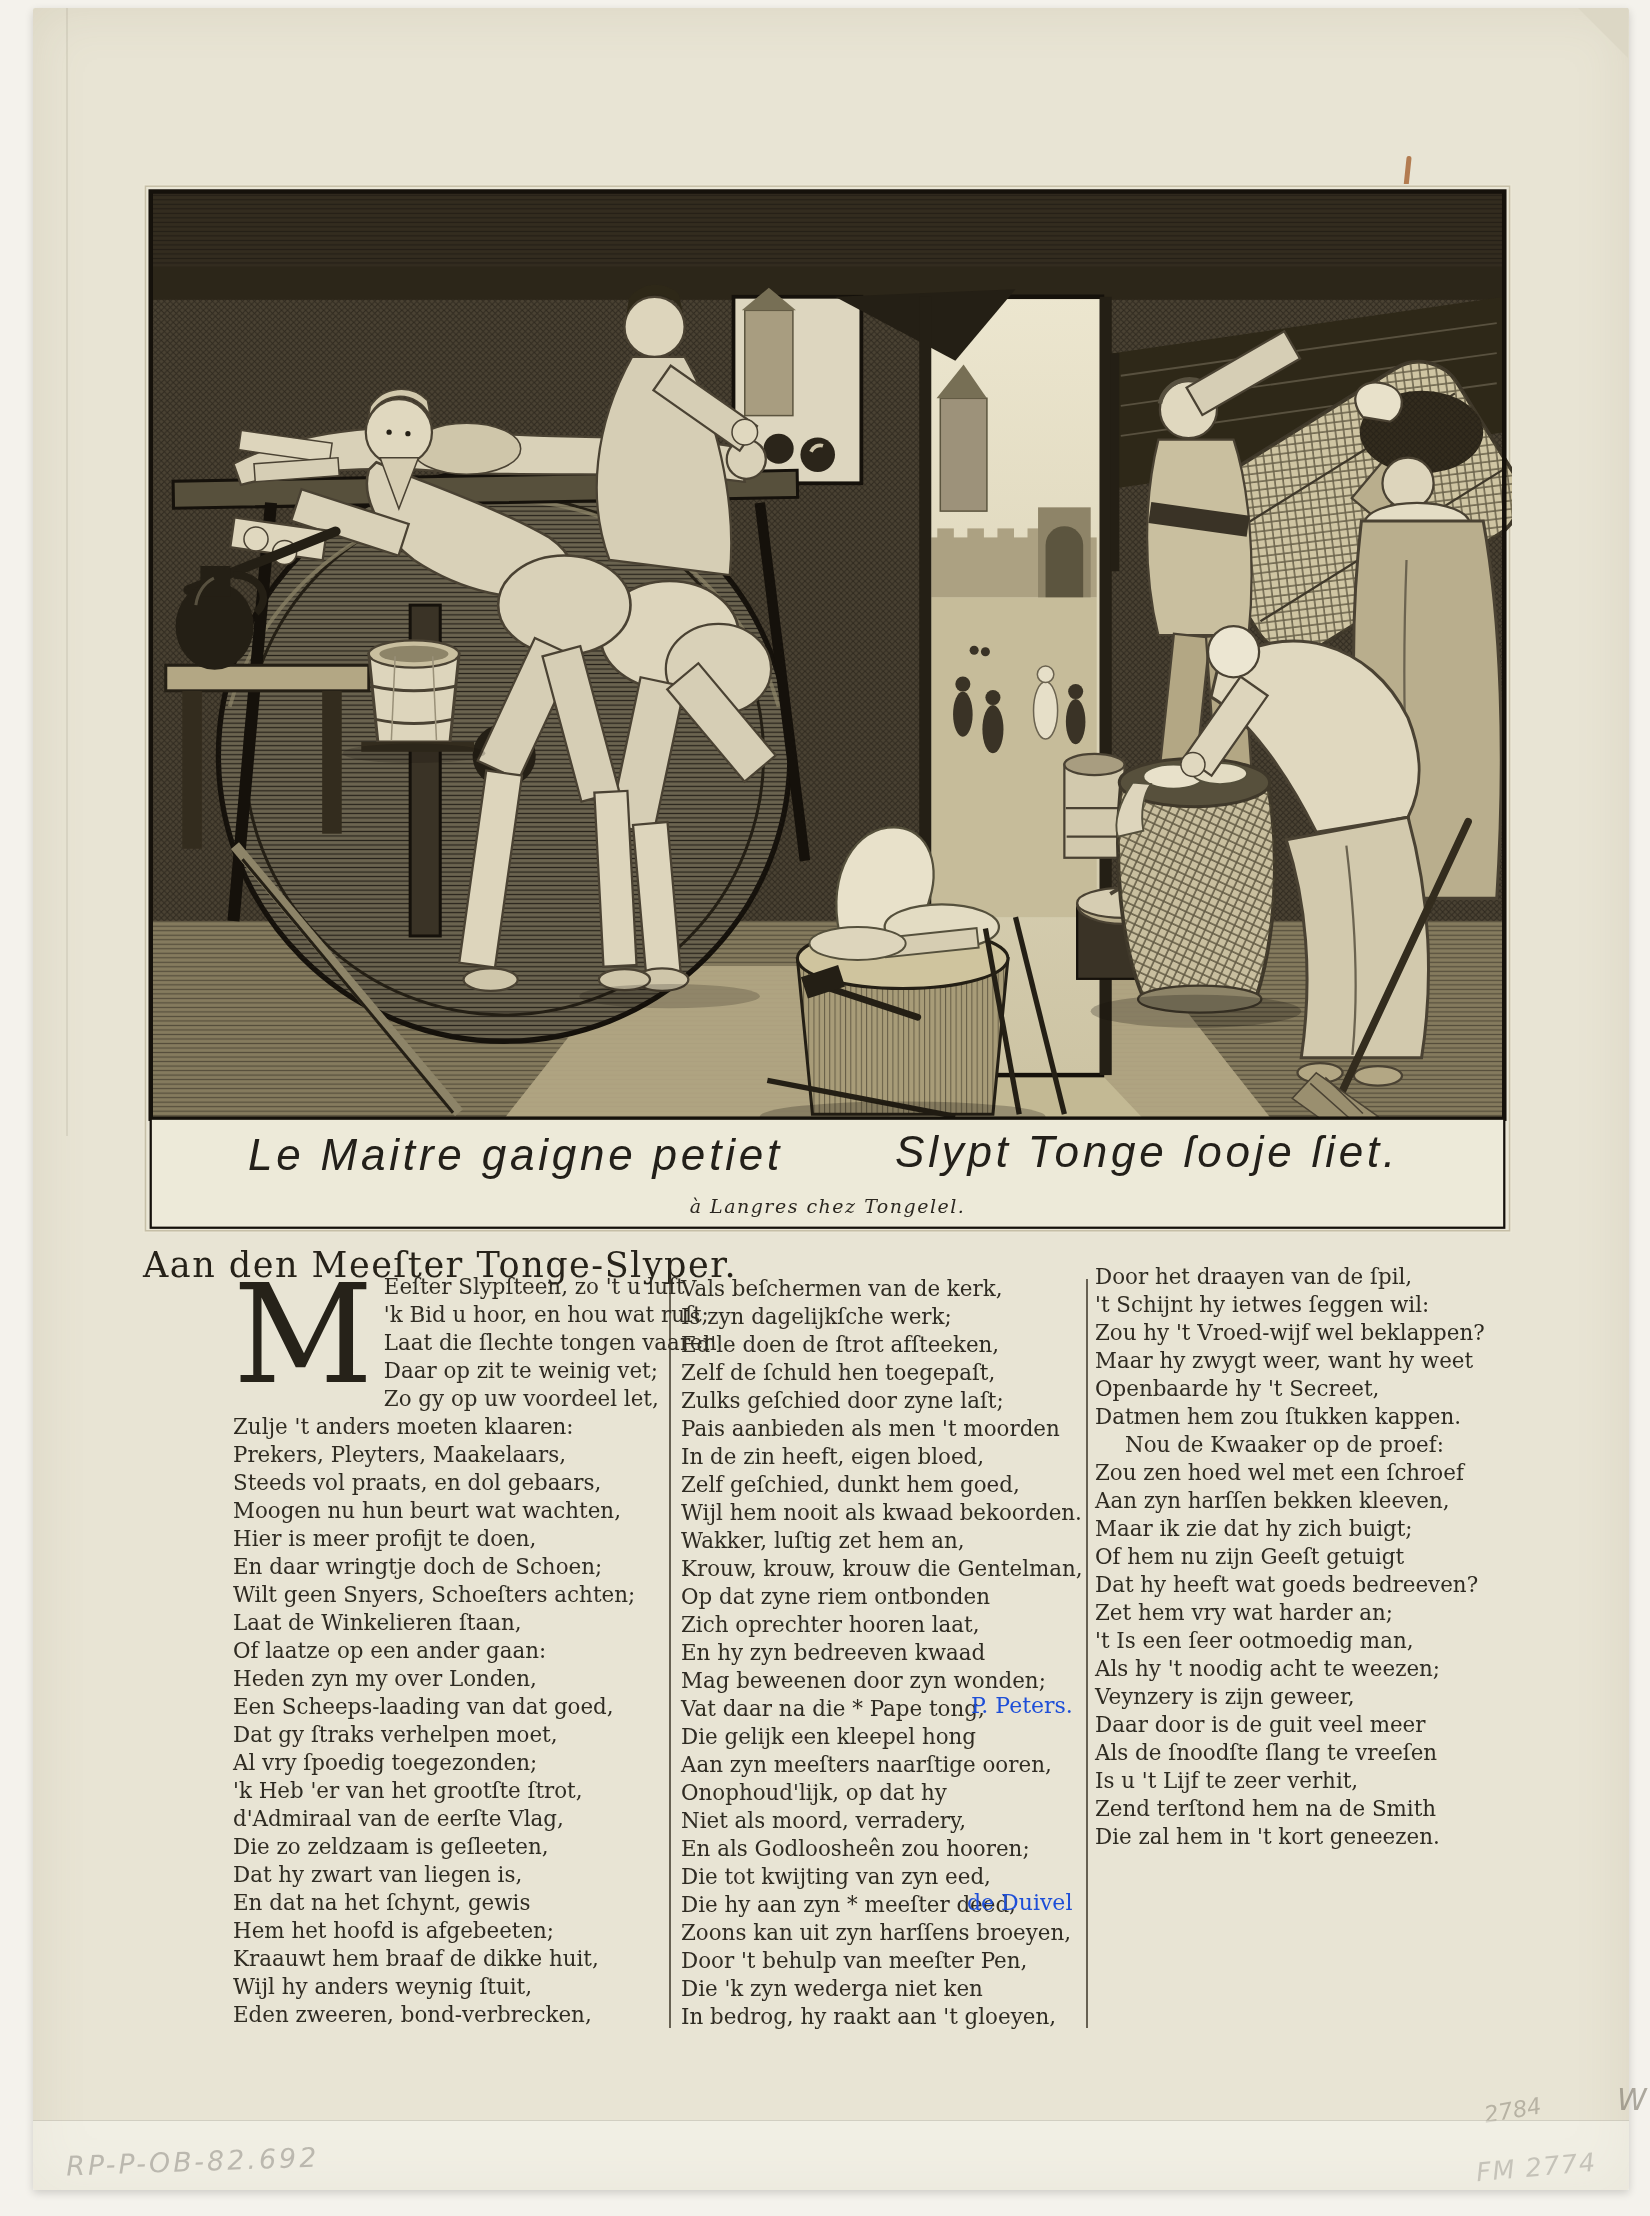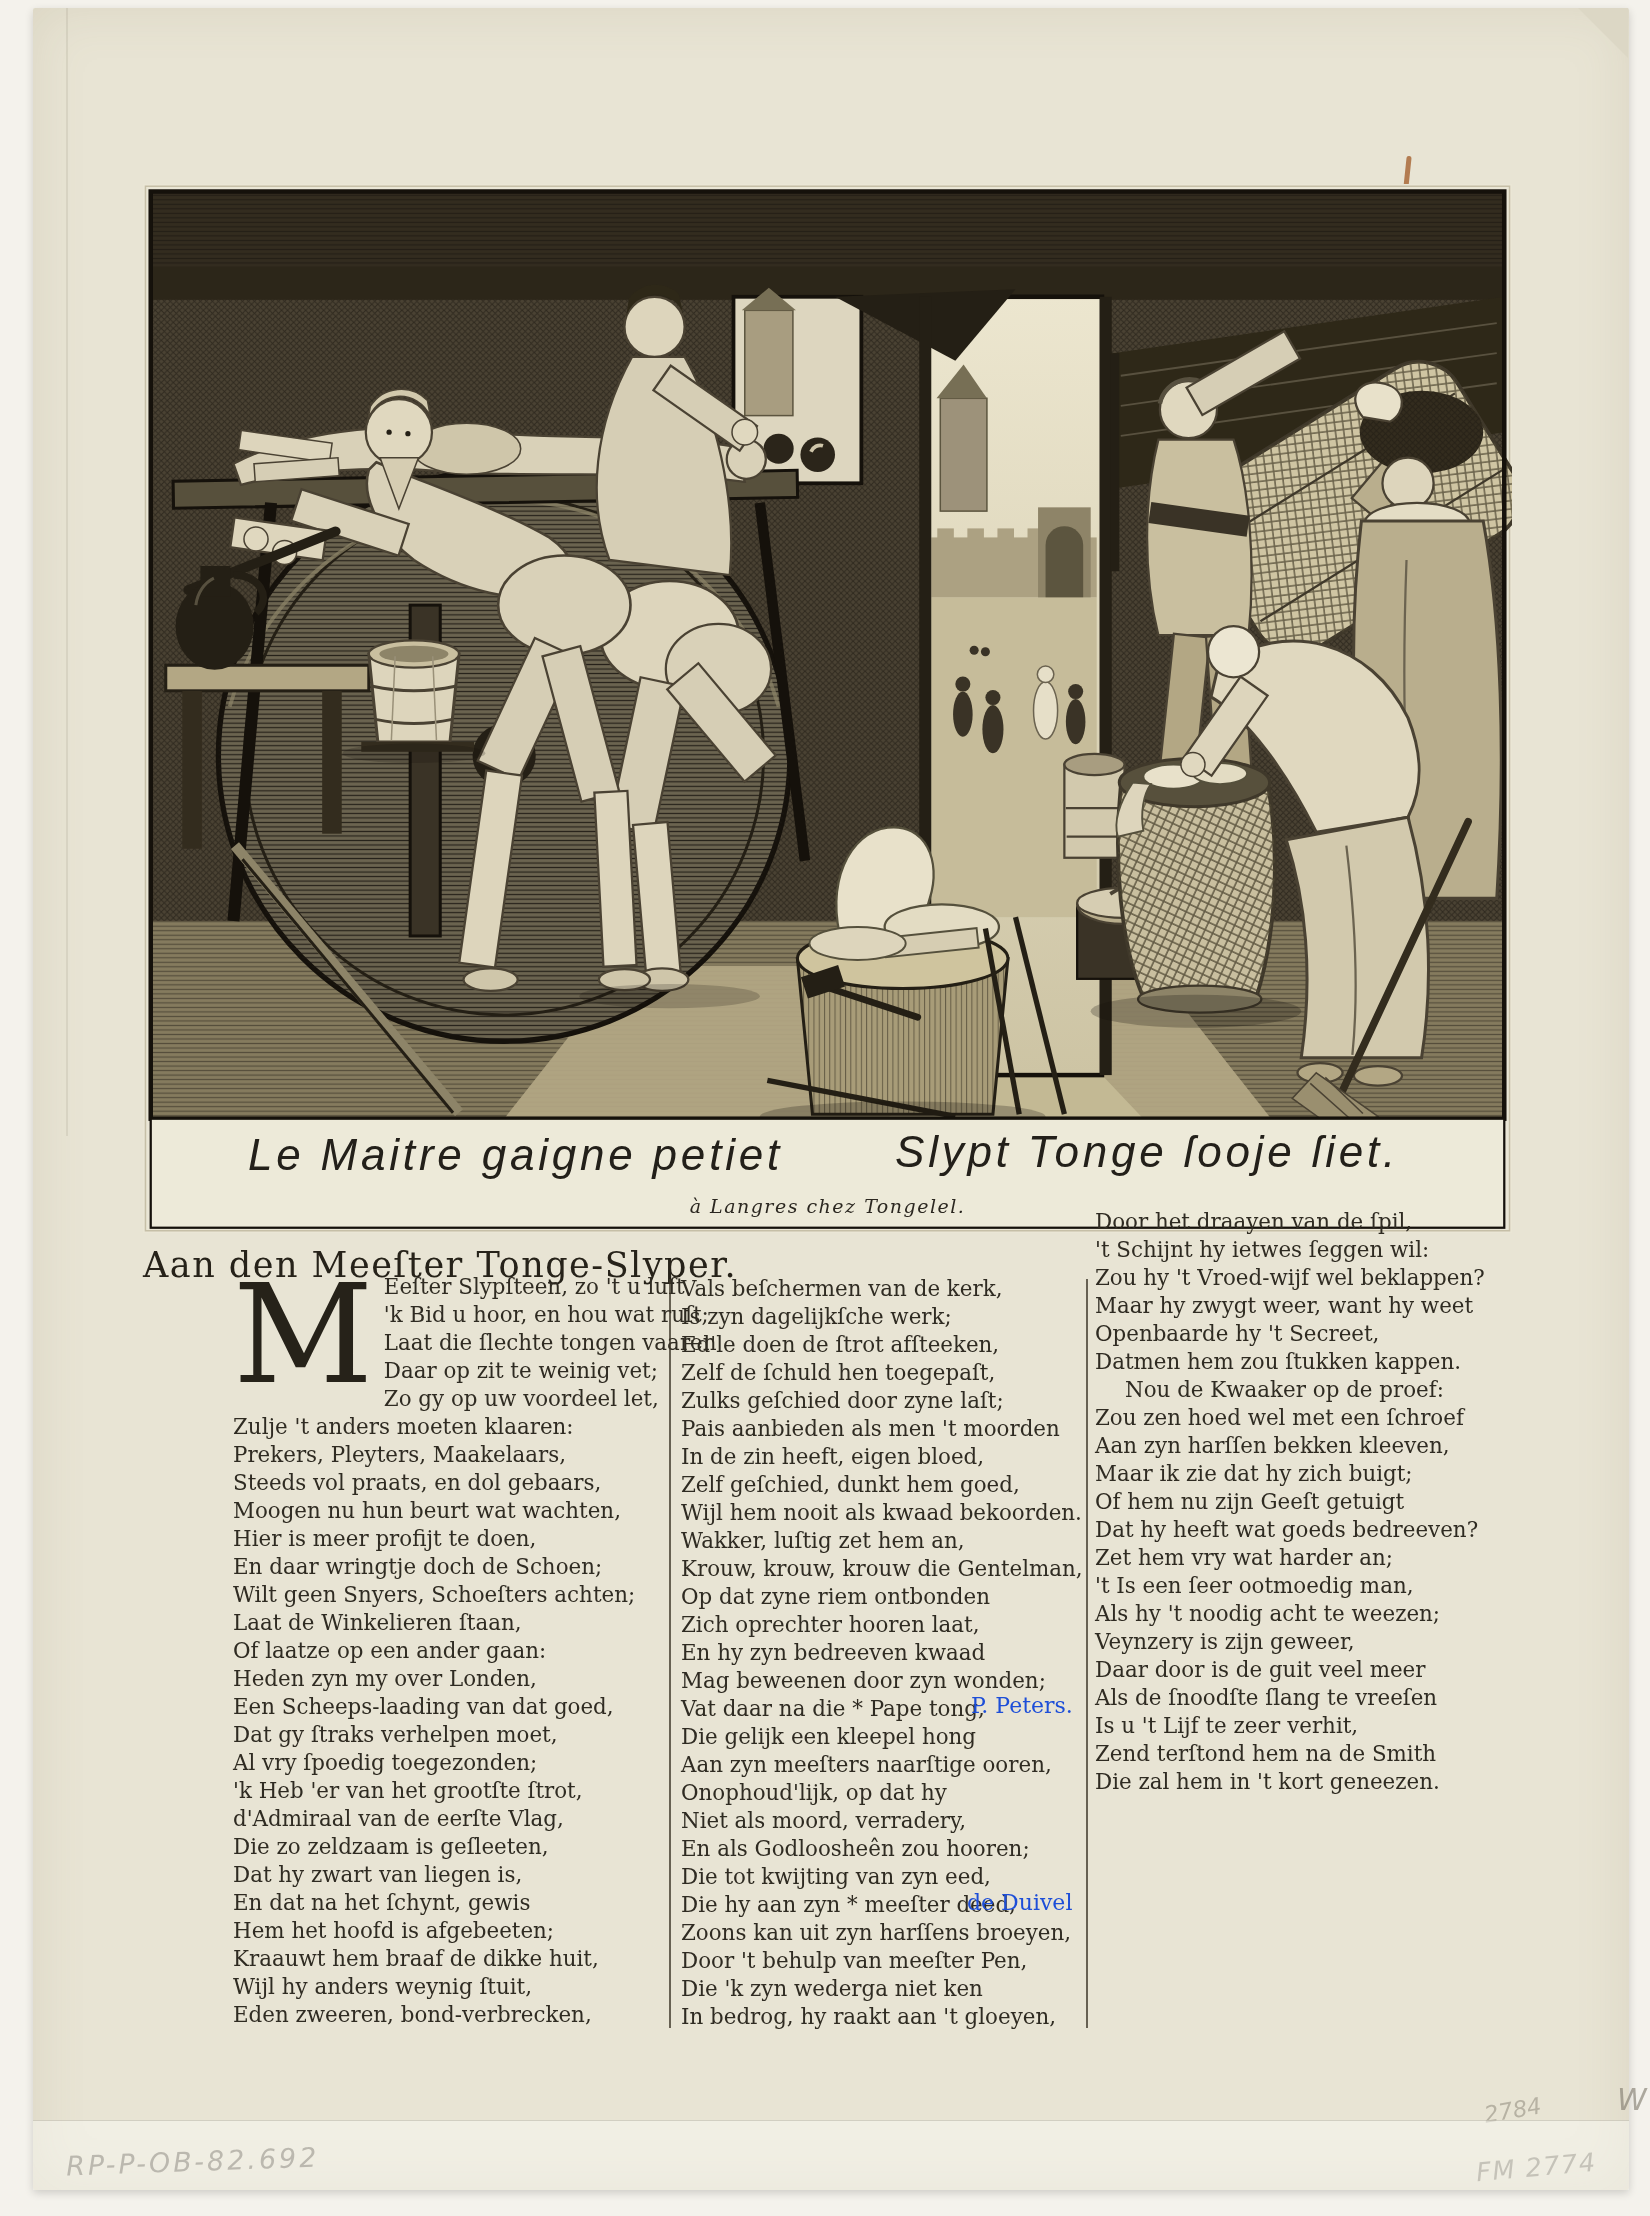--- a/index.html
+++ b/index.html
@@ -46,21 +46,21 @@
     font-style:italic;font-size:19px;color:#2b2720;letter-spacing:1.5px;
   }
   
   .poem-title{
     position:absolute;left:143px;top:1210px;width:1369px;text-align:left;
     font-size:35px;letter-spacing:1.5px;color:#262219;margin-top:35px;
   }
   .poem-col{position:absolute;top:1273px;}
   .col1{left:233px;width:440px;}
   .col2{left:681px;width:410px;top:1275px;}
-  .col3{left:1095px;width:425px;top:1208px;}
+  .col3{left:1095px;width:425px;top:1263px;}
   .poem-line{
     font-size:21.4px;line-height:28px;white-space:nowrap;color:#2f2b22;
   }
   .drop-cap{
     float:left;font-size:137px;line-height:113px;margin:4.5px 10.5px 0 0;
     color:#262219;font-family:"DejaVu Serif",serif;
   }
   .col-rule{position:absolute;width:1.5px;background:rgba(60,53,40,.75);}
   .rule1{left:669px;top:1279px;height:749px;}
   .rule2{left:1086px;top:1279px;height:749px;}

